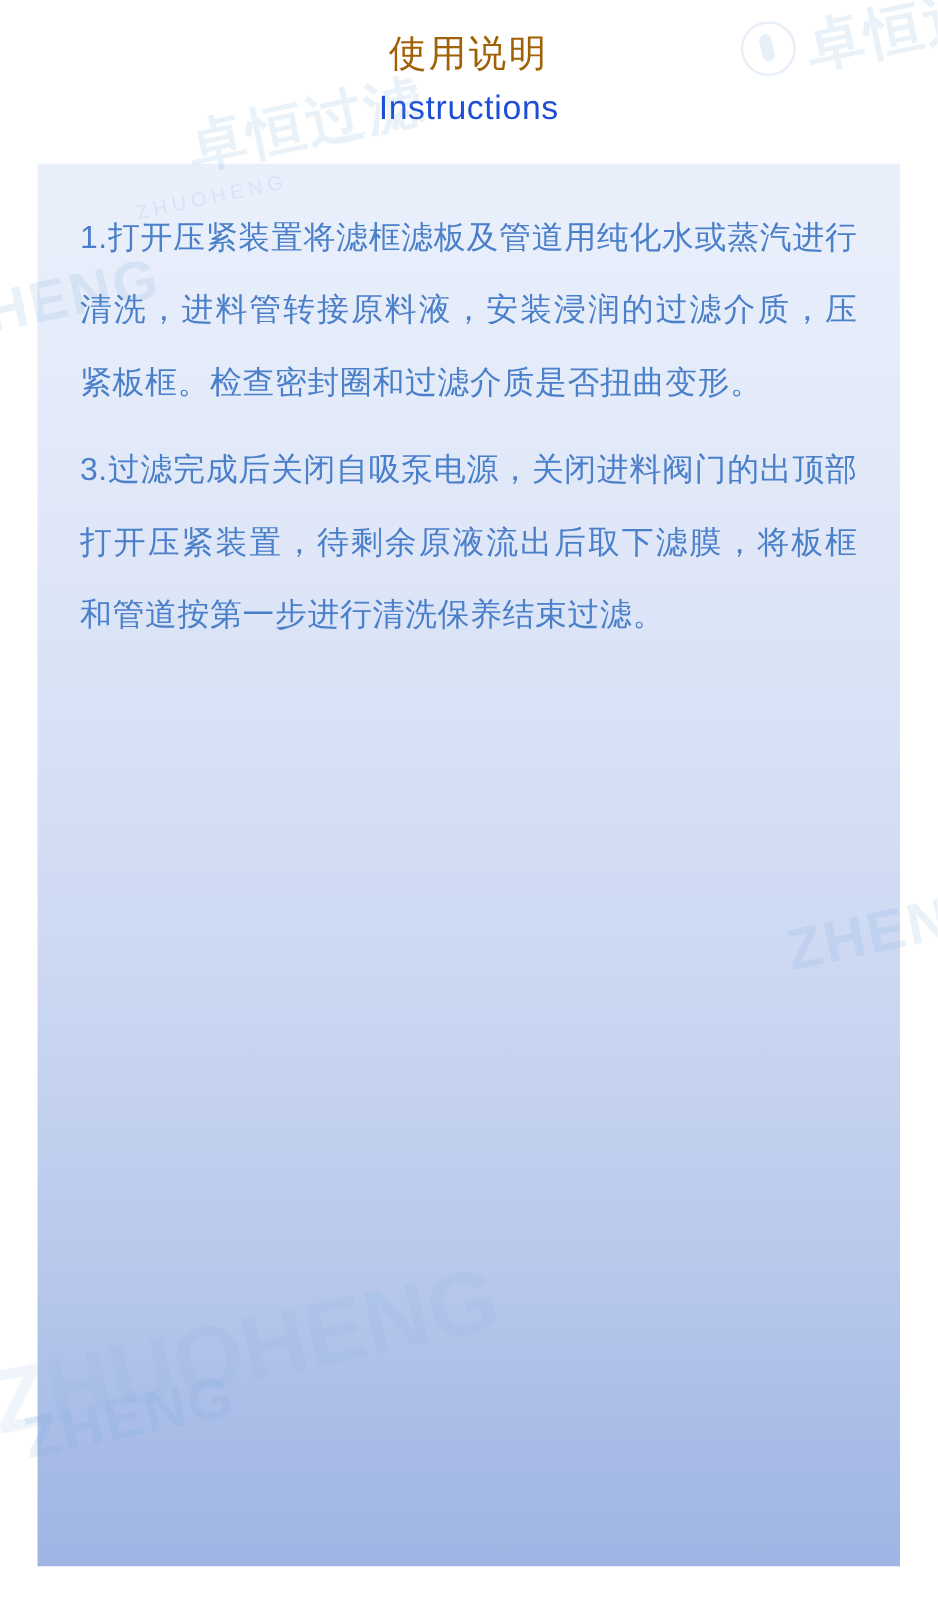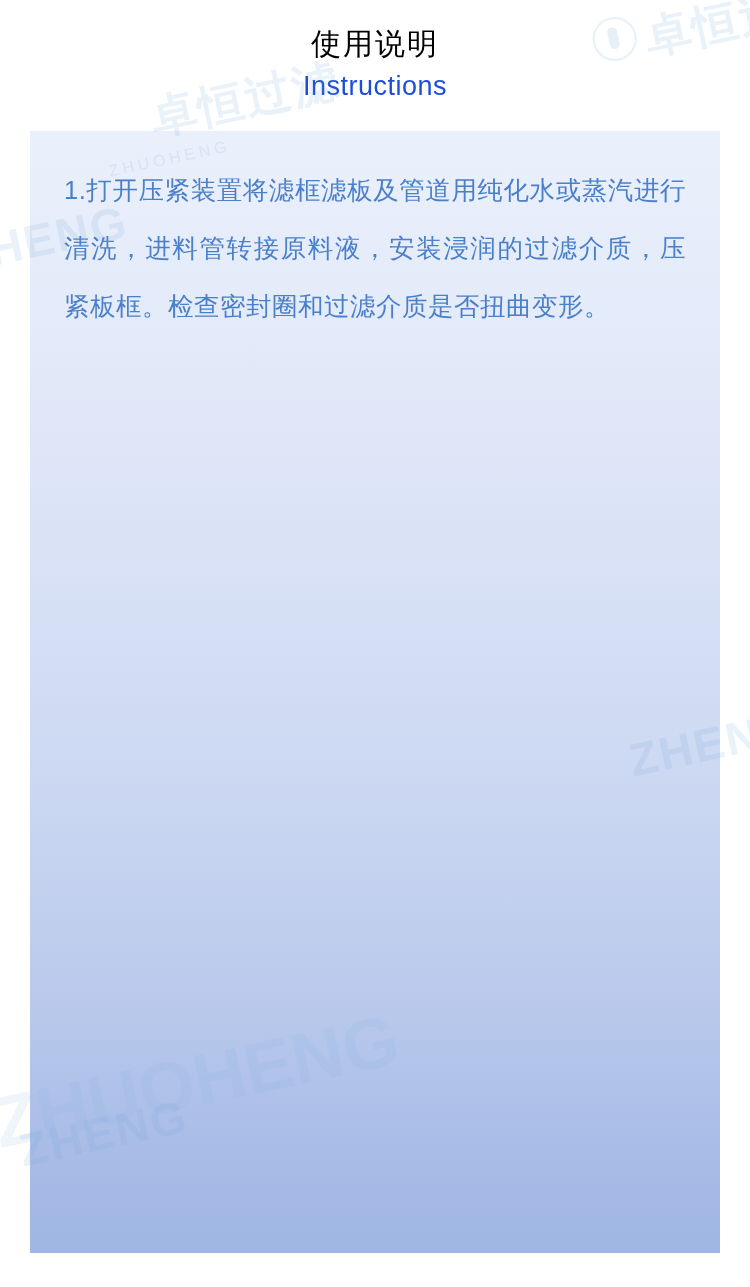--- a/index.html
+++ b/index.html
@@ -24,21 +24,21 @@
   
   .header {
     position: relative;
     width: 100%;
     padding-top: 22px;
     text-align: center;
     z-index: 3;
   }
   .title-cn {
     font-size: 30px;
-    color: #000000;
+    color: #a16207;
     letter-spacing: 2px;
     line-height: 44px;
     font-weight: 400;
   }
   .title-en {
     font-size: 27px;
     color: #1d4ed8;
     line-height: 40px;
     font-weight: 400;
     letter-spacing: 0.5px;
@@ -135,20 +135,21 @@
 
 <div class="page">
 
   <div class="header">
     <div class="title-cn">使用说明</div>
     <div class="title-en">Instructions</div>
   </div>
 
   <div class="body-panel">
     <p class="para">1.打开压紧装置将滤框滤板及管道用纯化水或蒸汽进行清洗，进料管转接原料液，安装浸润的过滤介质，压紧板框。检查密封圈和过滤介质是否扭曲变形。</p>
+    <p class="para">3.过滤完成后关闭自吸泵电源，关闭进料阀门的出顶部打开压紧装置，待剩余原液流出后取下滤膜，将板框和管道按第一步进行清洗保养结束过滤。</p>
   </div>
 
   <div class="wm wm1">
     <span class="wm-badge"></span>
     <span class="wm-text">卓恒过滤</span>
   </div>
   <div class="wm wm2">
     <span class="wm-text">卓恒过滤</span>
     <span class="wm-sub">ZHUOHENG</span>
   </div>

